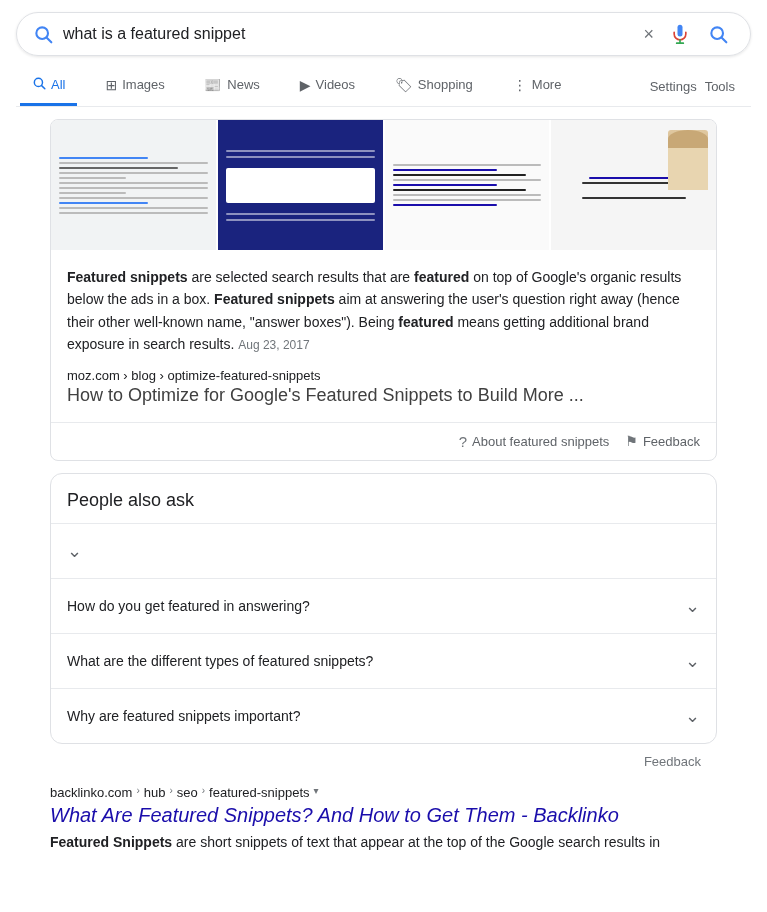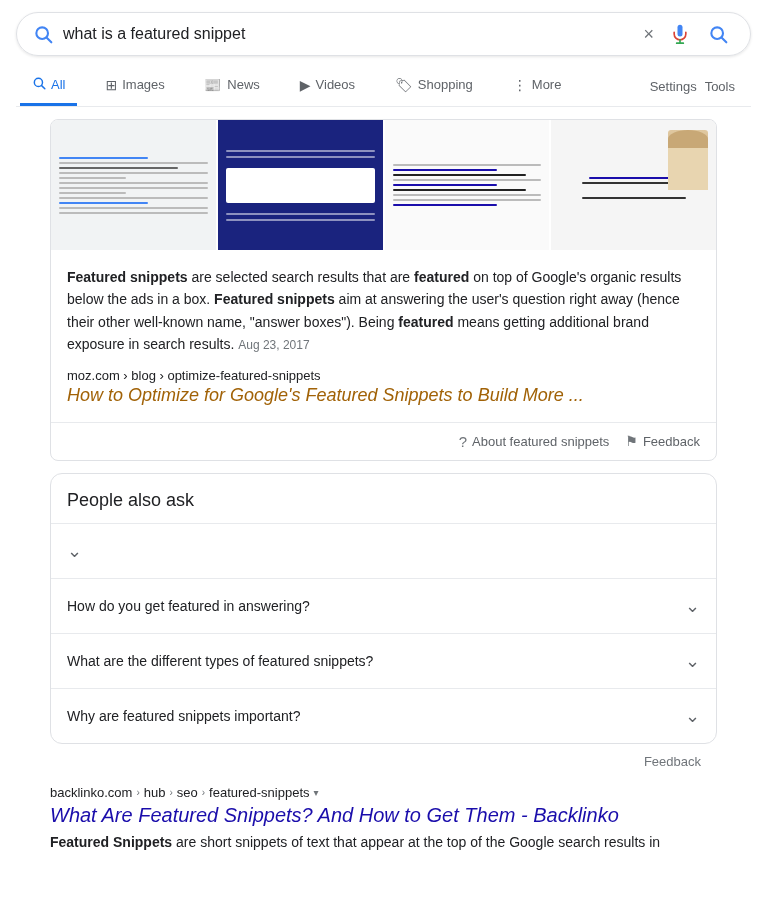--- a/index.html
+++ b/index.html
@@ -178,28 +178,27 @@
       margin-top: 12px;
     }
 
     .snippet-breadcrumb {
       color: #202124;
       font-size: 13px;
       margin-bottom: 2px;
     }
 
     .snippet-link {
-      color: #a16207;
+      color: #404040;
       font-size: 18px;
       text-decoration: none;
       display: block;
       white-space: nowrap;
       overflow: hidden;
       text-overflow: ellipsis;
-      font-style: italic;
     }
 
     
     .snippet-footer {
       display: flex;
       justify-content: flex-end;
       align-items: center;
       padding: 10px 16px;
       border-top: 1px solid #e8eaed;
       gap: 16px;
@@ -269,21 +268,21 @@
       text-decoration: none;
     }
 
     
     .organic-result {
       padding: 4px 0 12px 0;
     }
 
     .organic-breadcrumb {
       display: flex;
-      align-items: center;
+      align-items: flex-start;
       gap: 4px;
       font-size: 13px;
       color: #202124;
       margin-bottom: 2px;
     }
 
     .breadcrumb-arrow {
       font-size: 10px;
       color: #70757a;
     }

